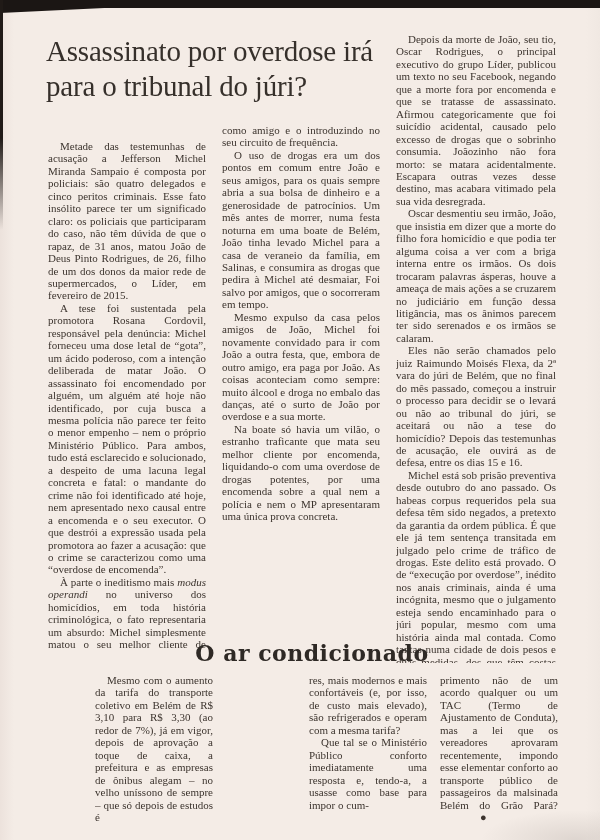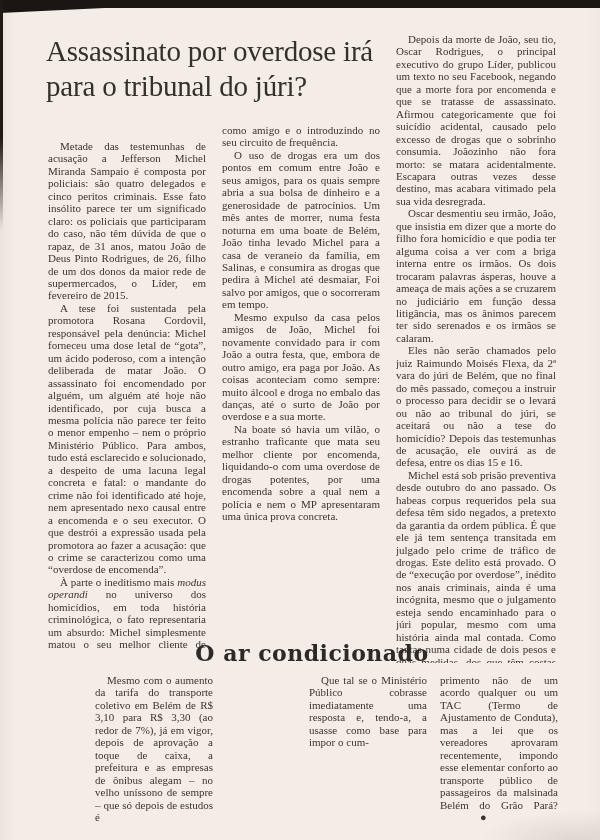--- a/index.html
+++ b/index.html
@@ -84,21 +84,22 @@
     <h2 class="headline2">O ar condicionado</h2>
 
     <div class="col col-a2-1">
       <p>Mesmo com o aumento da tarifa do transporte coletivo em Belém de R$ 3,10 para R$ 3,30 (ao redor de 7%), já em vigor, depois de aprovação a toque de caixa, a prefeitura e as empresas de ônibus alegam – no velho uníssono de sempre – que só depois de estudos é</p>
     </div>
 
     <div class="col col-a2-2">
     </div>
 
     <div class="col col-a2-3">
-      <p>Que tal se o Ministério Público cobrasse imediatamente uma resposta e, tendo-a, a usasse como base para impor o cum-</p>
+      <p class="noindent">res, mais modernos e mais confortáveis (e, por isso, de custo mais elevado), são refrigerados e operam com a mesma tarifa?</p>
+      <p>Que tal se o Ministério Público conforto imediatamente uma resposta e, tendo-a, a usasse como base para impor o cum-</p>
     </div>
 
     <div class="col col-a2-4">
       <p class="noindent"><span>primento não de um acordo qualquer ou um TAC (Termo de Ajustamento de Conduta), mas a lei que os vereadores aprovaram recentemente, impondo esse elementar conforto ao transporte público de passageiros da malsinada Belém do Grão Pará?</span><span class="endmark">●</span></p>
     </div>
   </section>
 
 </div>
 
 </body></html>

